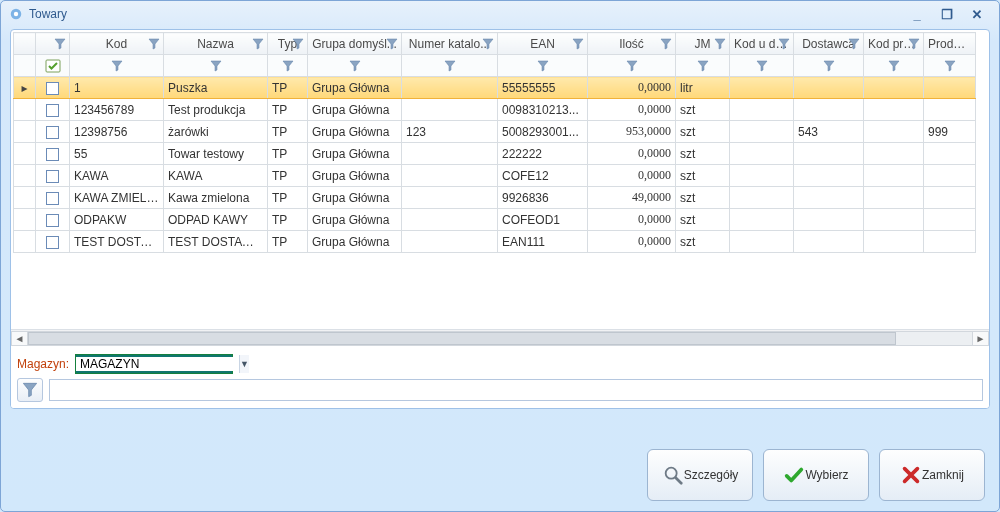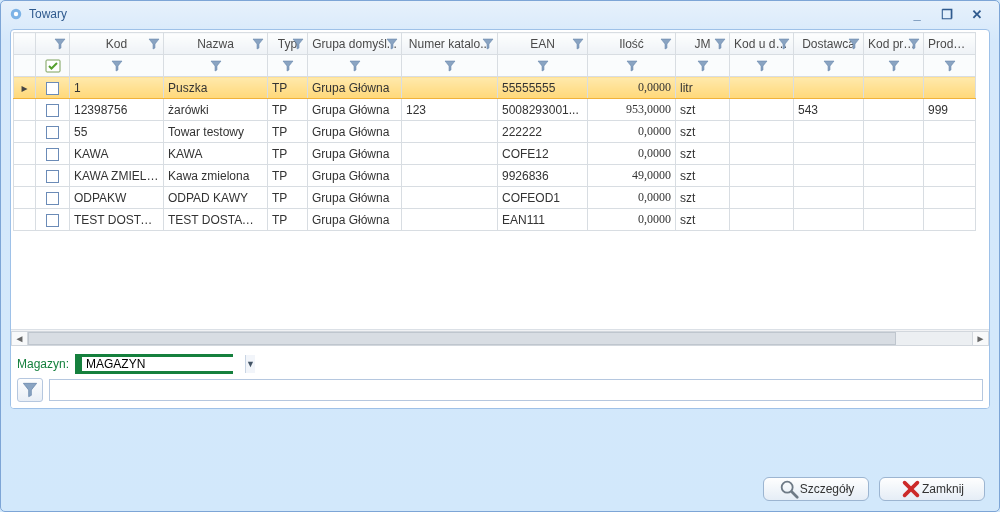--- a/index.html
+++ b/index.html
@@ -131,24 +131,24 @@
     position:absolute; left:0; width:92%; top:0; bottom:0;
     background:#d8dde3; border:1px solid #bfc6ce;
   }
   .below {
     padding: 8px 6px 4px 6px;
     display:flex;
     align-items:center;
     gap:6px;
     background:#fff;
   }
-  .below label { color:#15803d; }
+  .below label { color:#c2410c; }
   .combo {
     display:flex; align-items:center;
-    border:7px solid #15803d; background:#0f766e;
+    border:1px solid #15803d; background:#0f766e;
     height:20px; width:158px;
   }
   .combo input { flex:1; border:0; font-size:12px; padding:0 4px; outline:none; }
   .combo .cbtn {
     width:18px; height:18px; display:flex; align-items:center; justify-content:center;
     border-left:1px solid #c9d5e4; background:#f2f5fa; cursor:pointer;
     font-size:9px; color:#456;
   }
   .searchrow {
     padding: 0 6px 6px 6px;
@@ -166,21 +166,21 @@
     flex:1; height:22px;
     border:1px solid #b5c7df; background:#fff;
     padding:0 4px; outline:none;
   }
   .footer-buttons {
     position:absolute;
     bottom:10px; right:14px;
     display:flex; gap:10px;
   }
   .bigbtn {
-    width:106px; height:24px;
+    width:106px; height:52px;
     border:1px solid #9cb5d1; border-radius:6px;
     background: linear-gradient(#fefefe,#e5edf6);
     display:flex; align-items:center; justify-content:center;
     gap:0; cursor:pointer;
     color:#333;
   }
   .bigbtn .bicon { width:22px; height:22px; display:flex; align-items:center; justify-content:center; }
   .col-ptr{width:22px}
   .col-chk{width:34px}
   .col-kod{width:94px}
@@ -362,20 +362,36 @@
               <td class="num">0,0000</td>
               <td>litr</td>
               <td></td>
               <td></td>
               <td></td>
               <td></td>
             </tr>
             <tr>
               <td class="rowptr"></td>
               <td style="text-align:center"><span class="chk"></span></td>
+              <td>123456789</td>
+              <td>Test produkcja</td>
+              <td>TP</td>
+              <td>Grupa Główna</td>
+              <td></td>
+              <td>0098310213...</td>
+              <td class="num">0,0000</td>
+              <td>szt</td>
+              <td></td>
+              <td></td>
+              <td></td>
+              <td></td>
+            </tr>
+            <tr>
+              <td class="rowptr"></td>
+              <td style="text-align:center"><span class="chk"></span></td>
               <td>12398756</td>
               <td>żarówki</td>
               <td>TP</td>
               <td>Grupa Główna</td>
               <td>123</td>
               <td>5008293001...</td>
               <td class="num">953,0000</td>
               <td>szt</td>
               <td></td>
               <td>543</td>
@@ -498,19 +514,27 @@
         <svg viewBox="0 0 24 24">
             <circle cx="10" cy="10" r="6" fill="none" stroke="#6e7a86" stroke-width="2"></circle>
             <line x1="15" y1="15" x2="21" y2="21" stroke="#6e7a86" stroke-width="3" stroke-linecap="round"></line>
           </svg>
       </span>
       <span>Szczegóły</span>
     </div>
     <div class="bigbtn">
       <span class="bicon">
         <svg viewBox="0 0 24 24">
+            <path d="M4 13l5 5L20 6" fill="none" stroke="#2ea82e" stroke-width="4" stroke-linecap="round" stroke-linejoin="round"></path>
+          </svg>
+      </span>
+      <span>Wybierz</span>
+    </div>
+    <div class="bigbtn">
+      <span class="bicon">
+        <svg viewBox="0 0 24 24">
             <path d="M5 5l14 14M19 5L5 19" stroke="#cc2a2a" stroke-width="4" stroke-linecap="round"></path>
           </svg>
       </span>
       <span>Zamknij</span>
     </div>
   </div>
 </div>
 
 </body></html>

